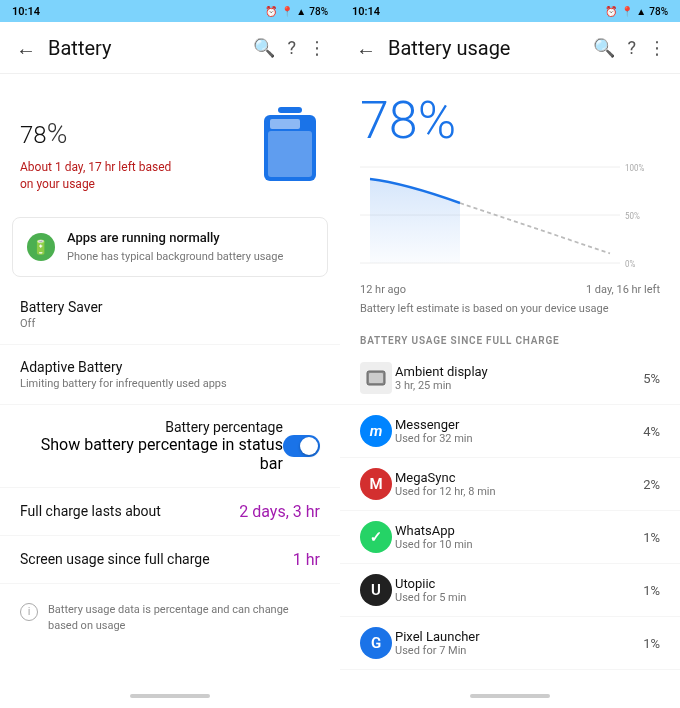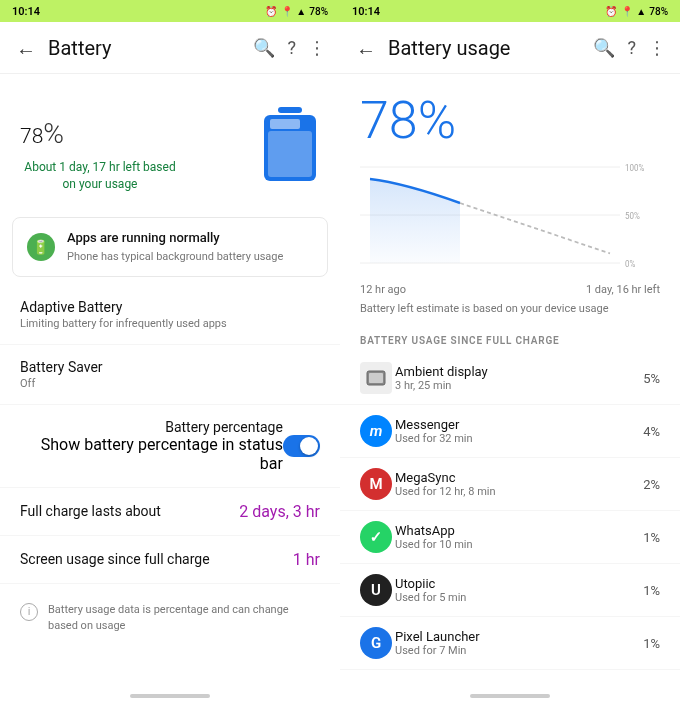--- a/index.html
+++ b/index.html
@@ -20,21 +20,21 @@
       overflow: hidden;
       position: relative;
     }
     .status-bar {
       display: flex;
       justify-content: space-between;
       align-items: center;
       padding: 0 12px;
       font-size: 11px;
       font-weight: 500;
-      background: #bef264;
+      background: #7dd3fc;
       height: 22px;
     }
     .status-bar .time { font-weight: 600; }
     .status-icons { display: flex; gap: 3px; align-items: center; font-size: 10px; }
     .toolbar {
       display: flex;
       align-items: center;
       padding: 8px 8px;
       border-bottom: 1px solid #f0f0f0;
       height: 52px;
@@ -65,28 +65,27 @@
       display: flex;
       align-items: center;
       justify-content: space-between;
       padding: 24px 20px 16px 20px;
     }
     .battery-pct {
       font-size: 48px;
       font-weight: 300;
       color: #111;
     }
-    .battery-pct span { font-size: 21px; }
+    .battery-pct span { font-size: 24px; }
     .battery-subtext {
       font-size: 12px;
-      color: #15803d;
+      color: #b91c1c;
       margin-top: 4px;
       max-width: 160px;
       line-height: 1.4;
-      text-align: center;
     }
     .battery-icon {
       width: 60px;
       height: 80px;
       position: relative;
     }
     .battery-icon svg { width: 60px; height: 80px; }
 
     .running-card {
       margin: 8px 12px;
@@ -289,26 +288,26 @@
 
     <div class="running-card">
       <div class="green-icon">🔋</div>
       <div class="text">
         <strong>Apps are running normally</strong>
         <span>Phone has typical background battery usage</span>
       </div>
     </div>
 
     <div class="list-item">
+      <div class="label">Battery Saver</div>
+      <div class="sublabel">Off</div>
+    </div>
+    <div class="list-item">
       <div class="label">Adaptive Battery</div>
       <div class="sublabel">Limiting battery for infrequently used apps</div>
-    </div>
-    <div class="list-item">
-      <div class="label">Battery Saver</div>
-      <div class="sublabel">Off</div>
     </div>
     <div class="list-item-row">
       <div>
         <div class="label">Battery percentage</div>
         <div class="sublabel">Show battery percentage in status bar</div>
       </div>
       <div class="toggle"></div>
     </div>
     <div class="list-item-row">
       <div class="label">Full charge lasts about</div>

